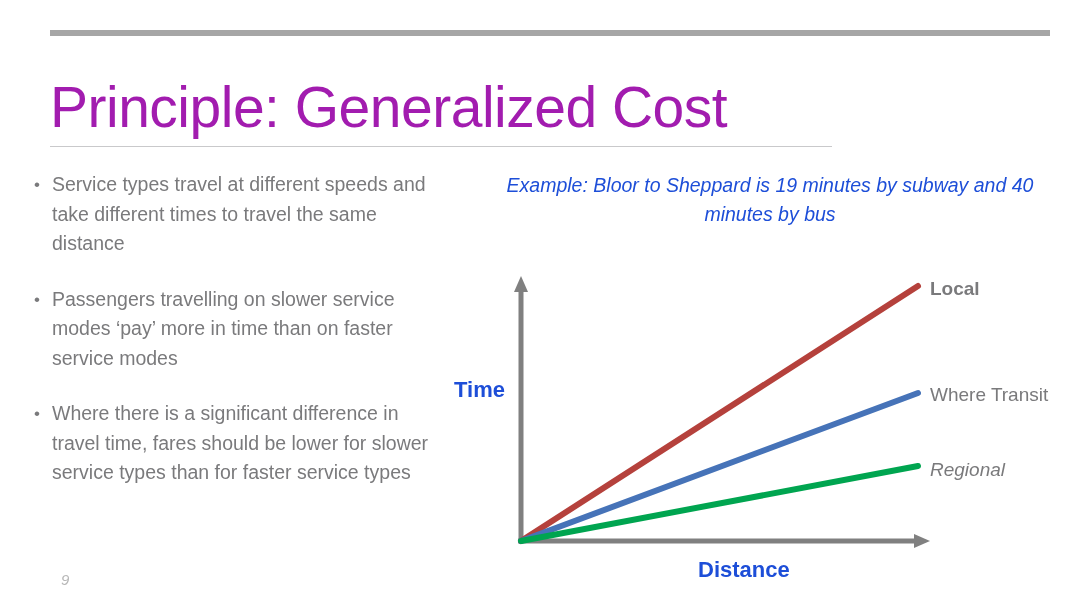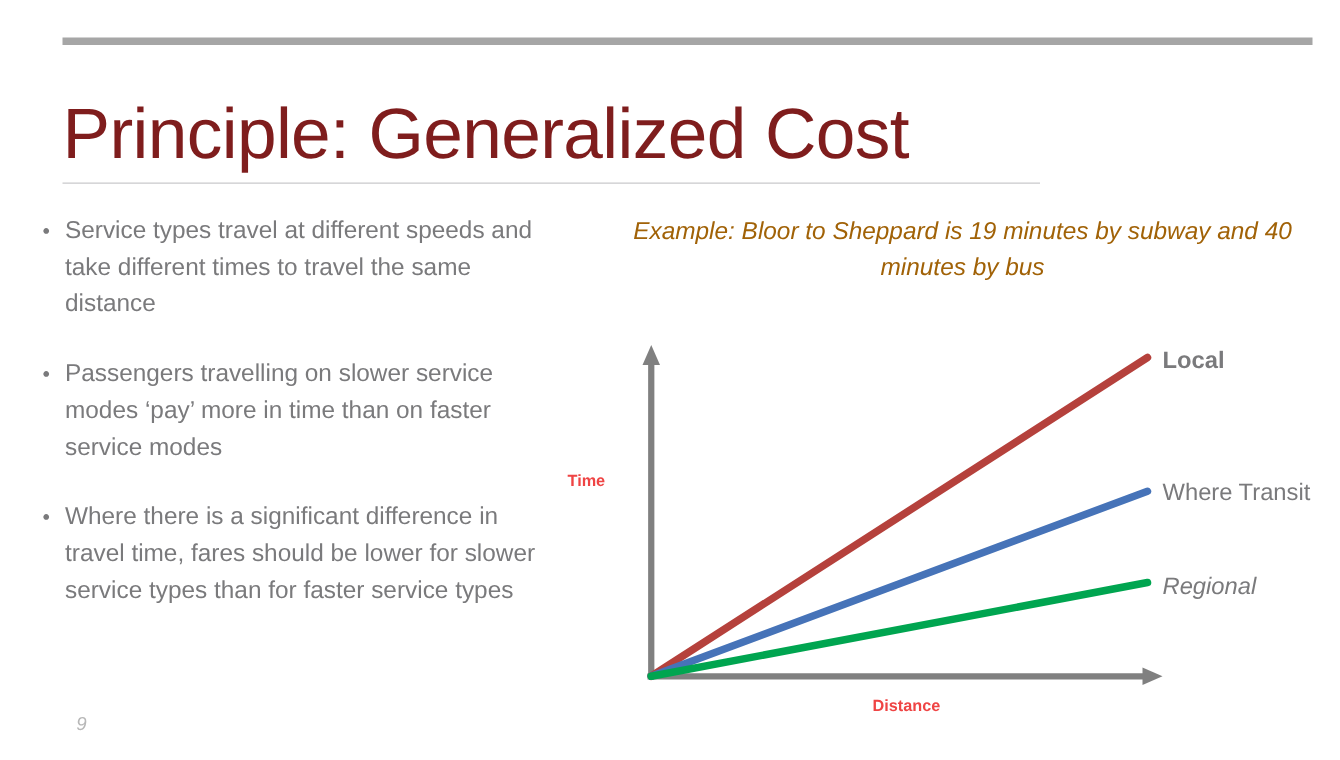--- a/index.html
+++ b/index.html
@@ -33,21 +33,21 @@
     height: 1px;
     background: #c9c9cb;
   }
   #slide-title {
     position: absolute;
     left: 50px;
     top: 33px;
     width: 900px;
     font-size: 57px;
     line-height: 72px;
-    color: #7f1d1d;
+    color: #a21caf;
     font-weight: normal;
     letter-spacing: -0.5px;
     white-space: nowrap;
   }
   #page-number {
     position: absolute;
     left: 61px;
     top: 571px;
     font-size: 15px;
     font-style: italic;
@@ -89,32 +89,32 @@
   }
   #chart-caption {
     position: absolute;
     left: 60px;
     top: 6px;
     width: 540px;
     text-align: center;
     font-size: 19.5px;
     line-height: 29px;
     font-style: italic;
-    color: #a16207;
+    color: #1d4ed8;
   }
   #chart-svg {
     position: absolute;
     left: 0;
     top: 0;
   }
   .axis-title {
     position: absolute;
-    font-size: 13px;
+    font-size: 22px;
     font-weight: bold;
-    color: #ef4444;
+    color: #1d4ed8;
     white-space: nowrap;
   }
   #time-label  { left: 14px;  top: 212px; }
   #distance-label { left: 258px; top: 392px; }
 
   .series-label {
     position: absolute;
     font-size: 19px;
     color: #7a7a7c;
     white-space: nowrap;

